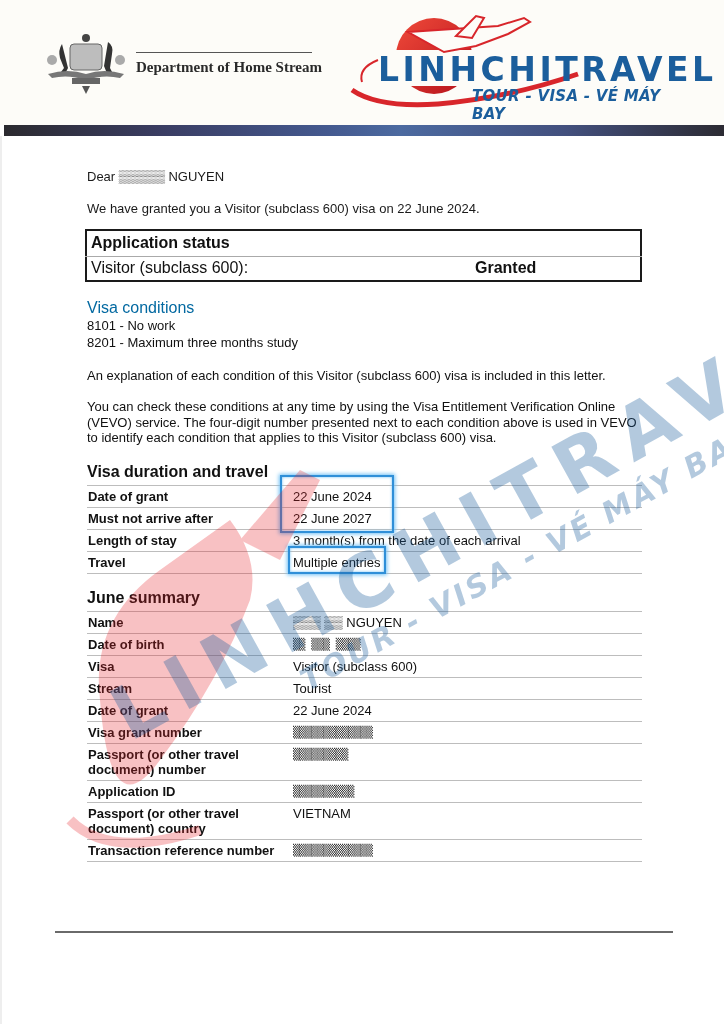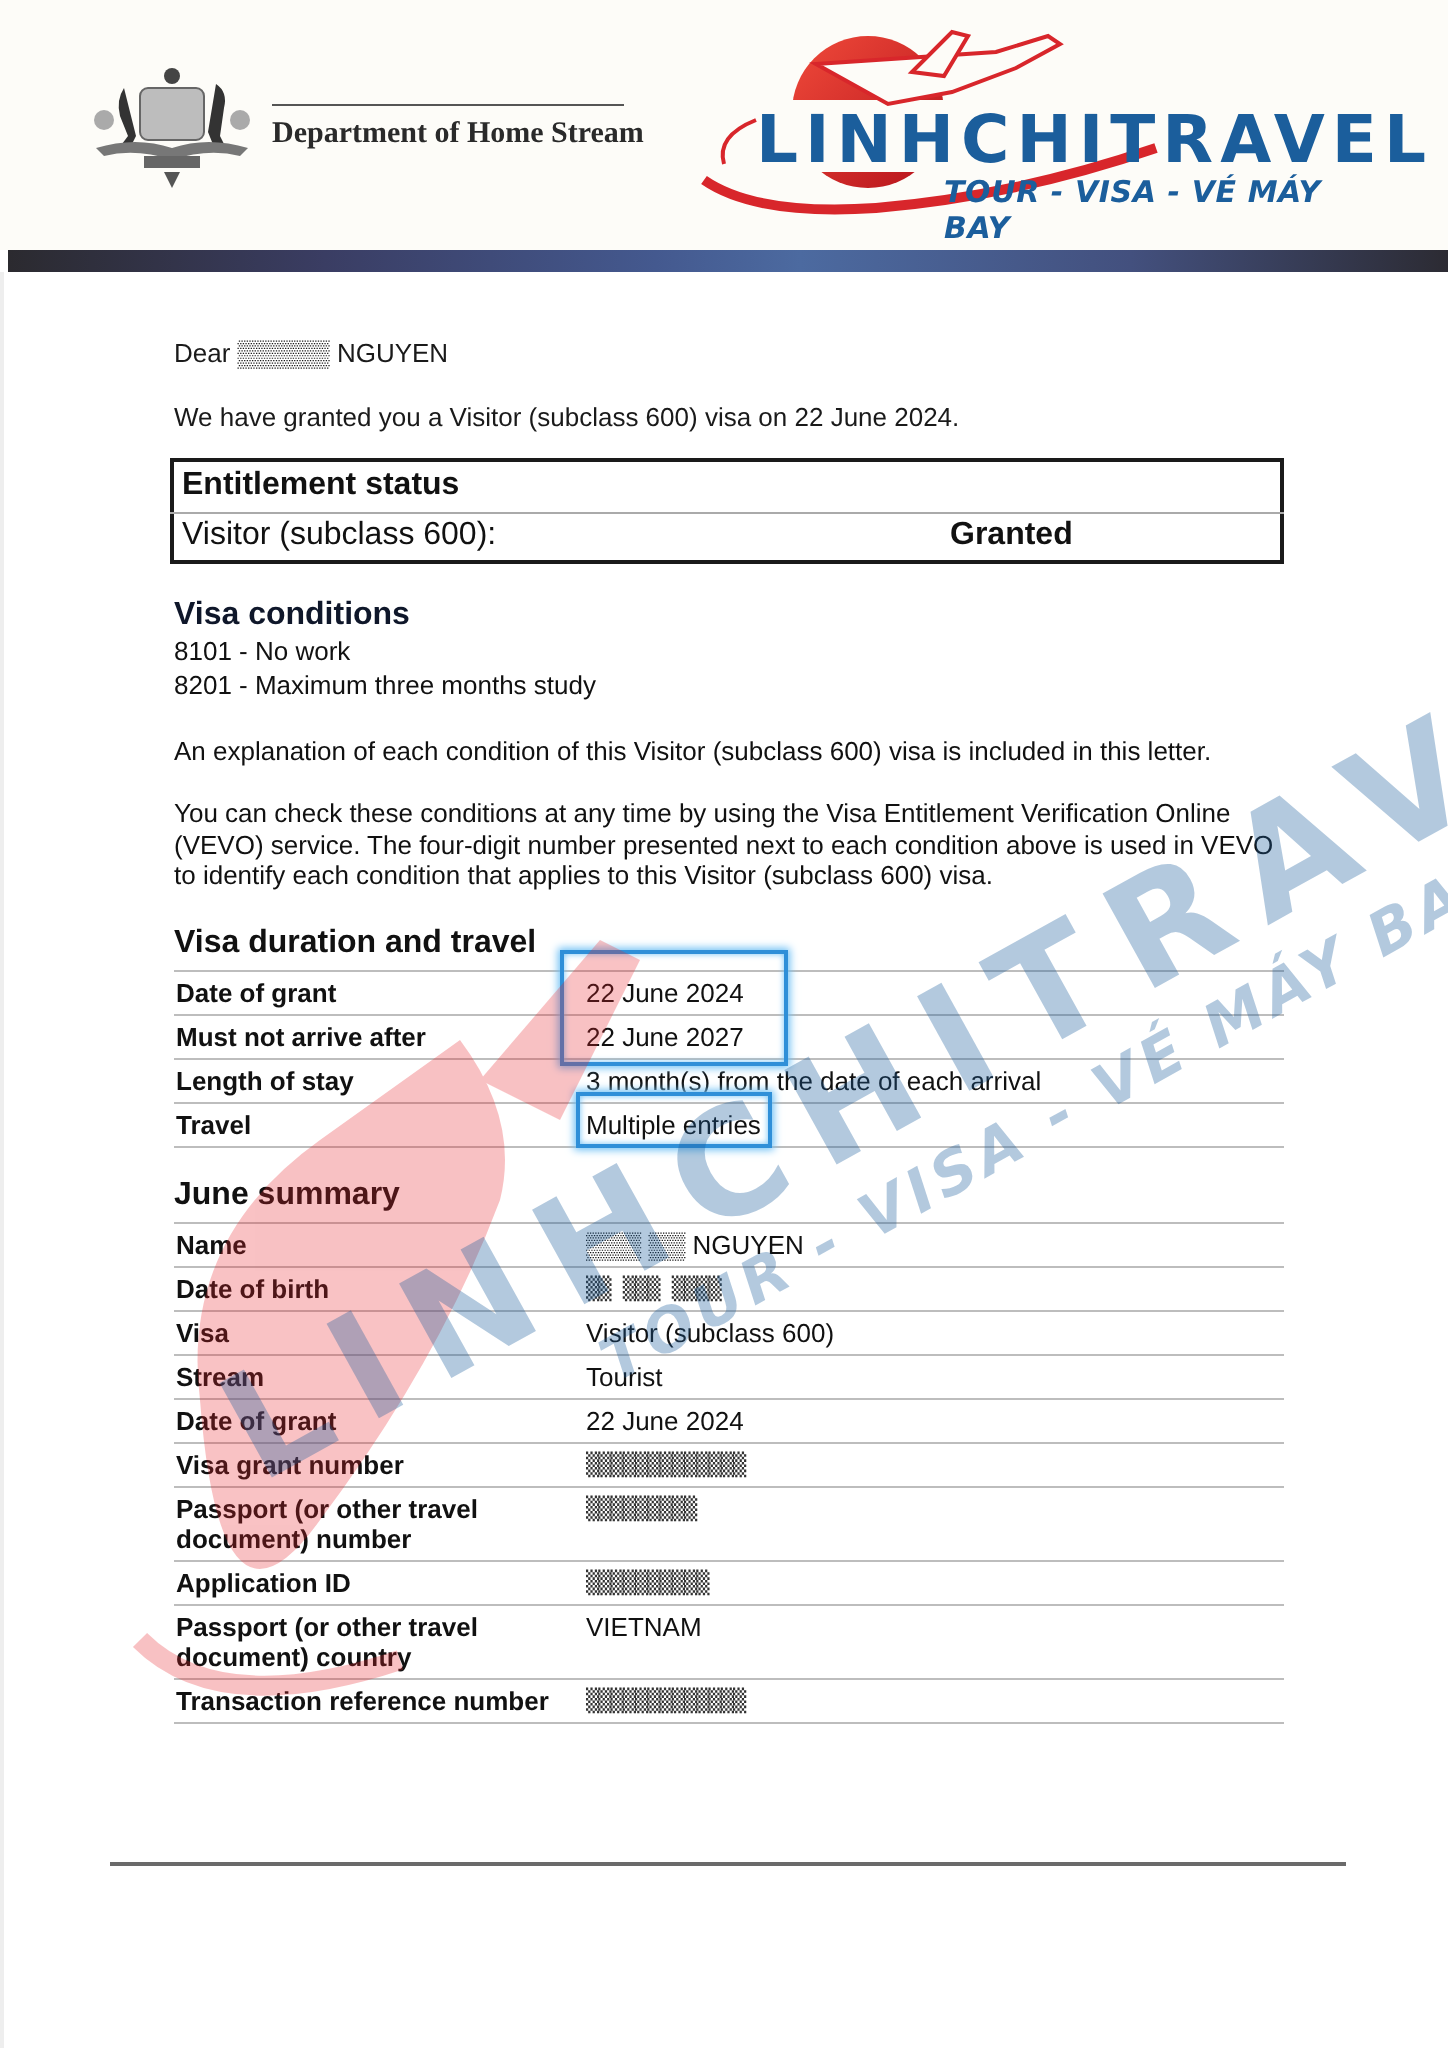--- a/index.html
+++ b/index.html
@@ -25,21 +25,21 @@
   .txt { position: absolute; left: 87px; font-size: 13px; color: #1a1a1a; }
   .salutation { top: 169px; }
   .granted-line { top: 201px; }
 
   .status-box { position: absolute; left: 85px; top: 229px; width: 557px; height: 53px; border: 2px solid #1a1a1a; }
   .status-title { position: absolute; left: 4px; top: 3px; font-size: 16px; font-weight: bold; }
   .status-sep { position: absolute; left: -2px; right: -2px; top: 25px; height: 1px; background: #aaa; }
   .status-label { position: absolute; left: 4px; top: 28px; font-size: 16px; }
   .status-value { position: absolute; left: 388px; top: 28px; font-size: 16px; font-weight: bold; }
 
-  .h2 { position: absolute; left: 87px; font-size: 16px; font-weight: bold; color: #0f172a; }
+  .h2 { position: absolute; left: 87px; font-size: 16px; font-weight: normal; color: #0369a1; }
   .cond-title { top: 299px; }
   .cond-item { position: absolute; left: 87px; font-size: 13px; }
   .cond-0 { top: 318px; }
   .cond-1 { top: 335px; }
 
   .para { position: absolute; left: 87px; width: 560px; font-size: 13px; line-height: 15.5px; }
   .para-1 { top: 368px; }
   .para-2 { top: 399px; }
 
   
@@ -102,21 +102,21 @@
     <div class="brand-tag">TOUR - VISA - VÉ MÁY BAY</div>
   </div>
 </div>
 <div class="header-bar"></div>
 <div class="left-edge"></div>
 
 <div class="txt salutation">Dear ▒▒▒▒▒ NGUYEN</div>
 <div class="txt granted-line">We have granted you a Visitor (subclass 600) visa on 22 June 2024.</div>
 
 <div class="status-box">
-  <div class="status-title">Entitlement status</div>
+  <div class="status-title">Application status</div>
   <div class="status-sep"></div>
   <div class="status-label">Visitor (subclass 600):</div>
   <div class="status-value">Granted</div>
 </div>
 
 <div class="h2 cond-title">Visa conditions</div>
 <div class="cond-item cond-0">8101 - No work</div>
 <div class="cond-item cond-1">8201 - Maximum three months study</div>
 <div class="para para-1">An explanation of each condition of this Visitor (subclass 600) visa is included in this letter.</div>
 <div class="para para-2">You can check these conditions at any time by using the Visa Entitlement Verification Online (VEVO) service. The four-digit number presented next to each condition above is used in VEVO to identify each condition that applies to this Visitor (subclass 600) visa.</div>

